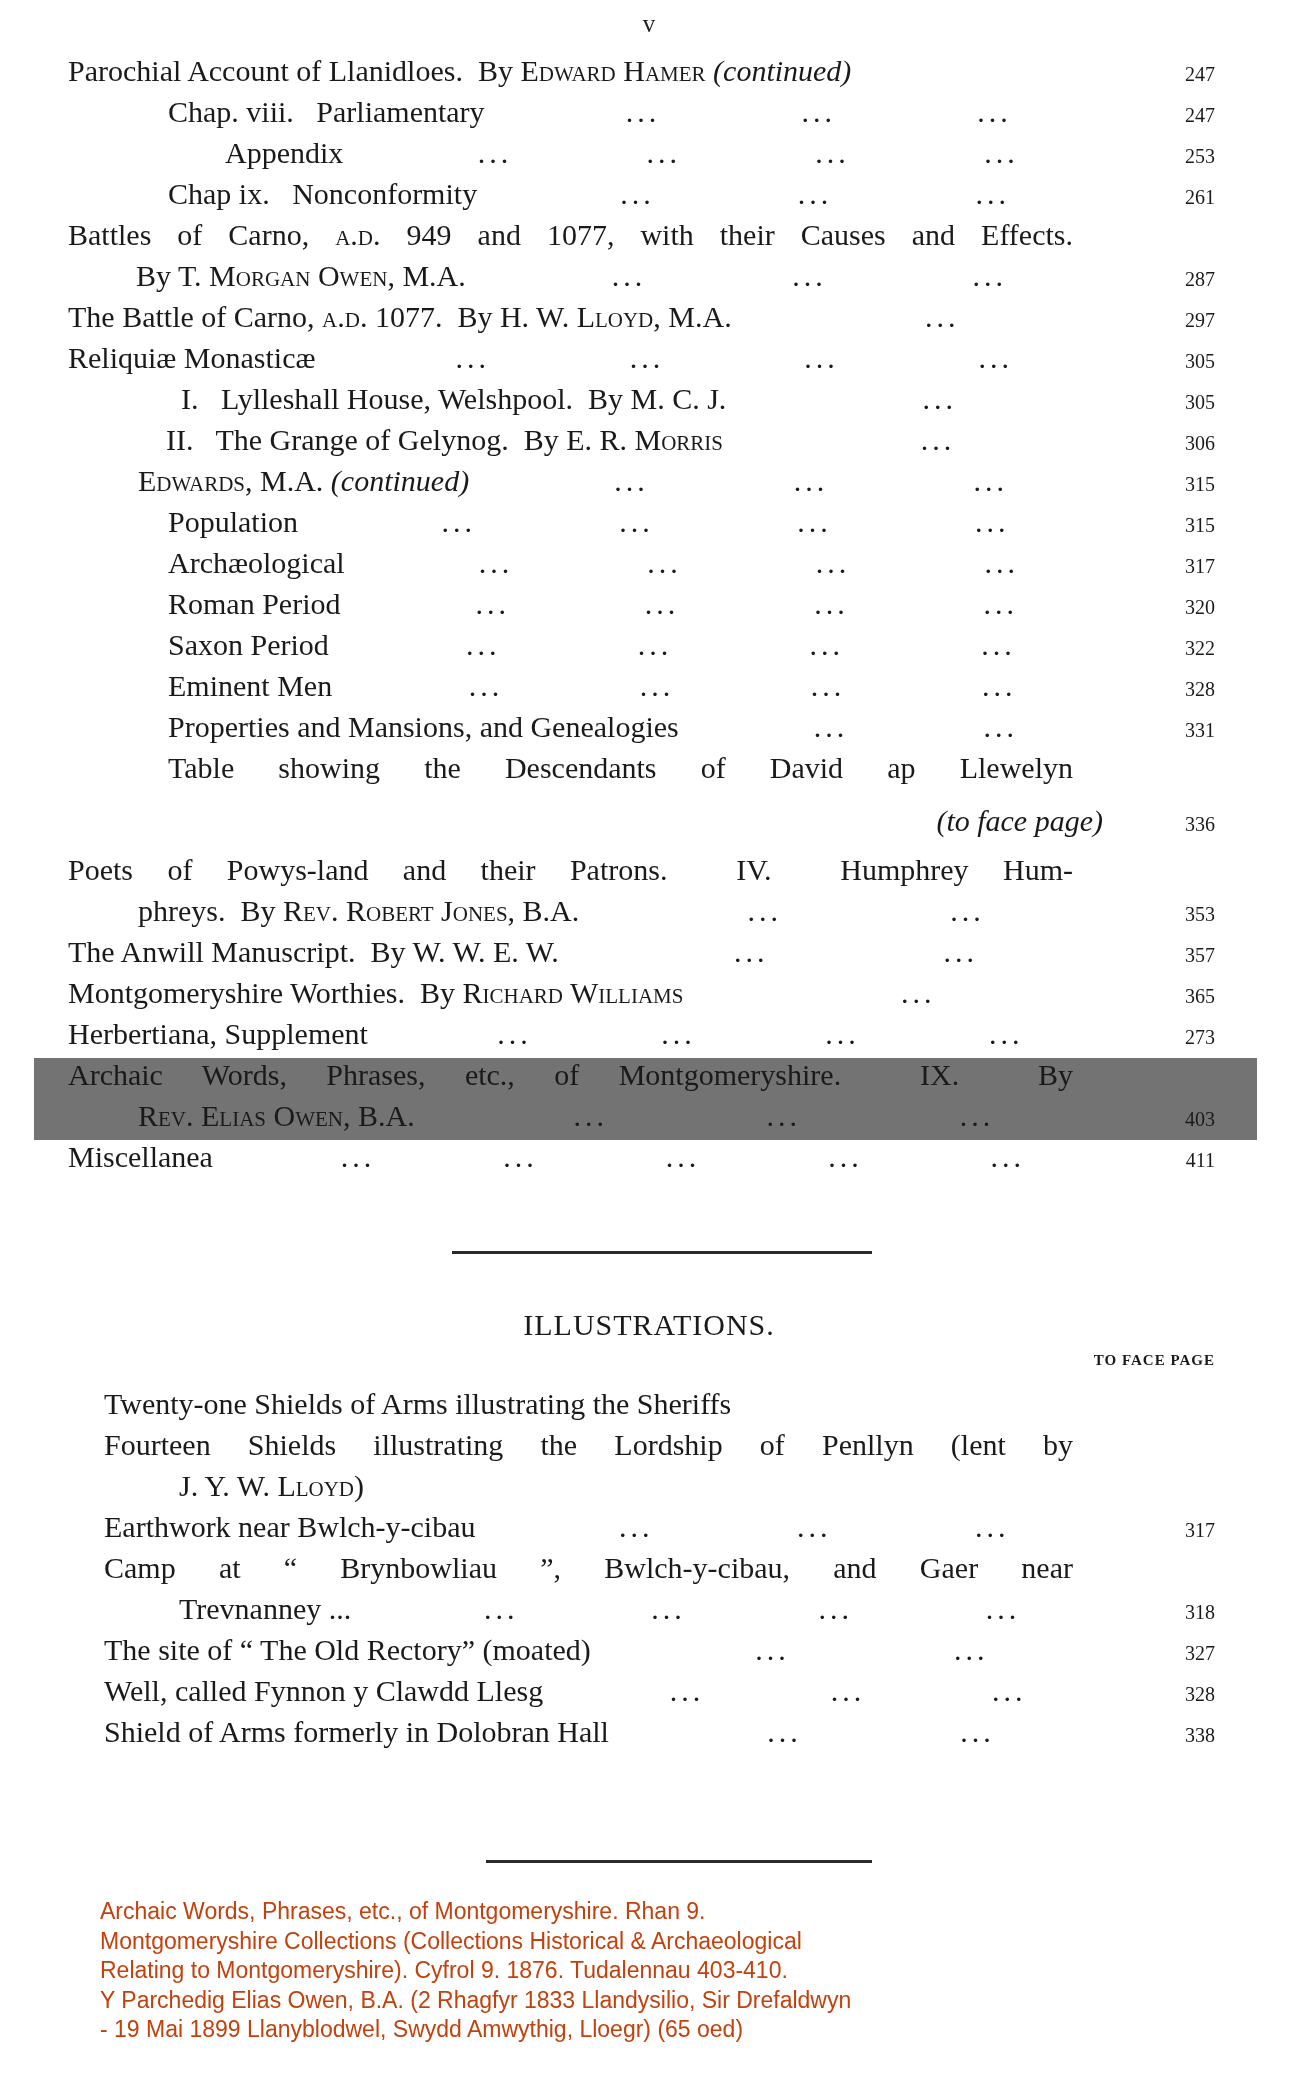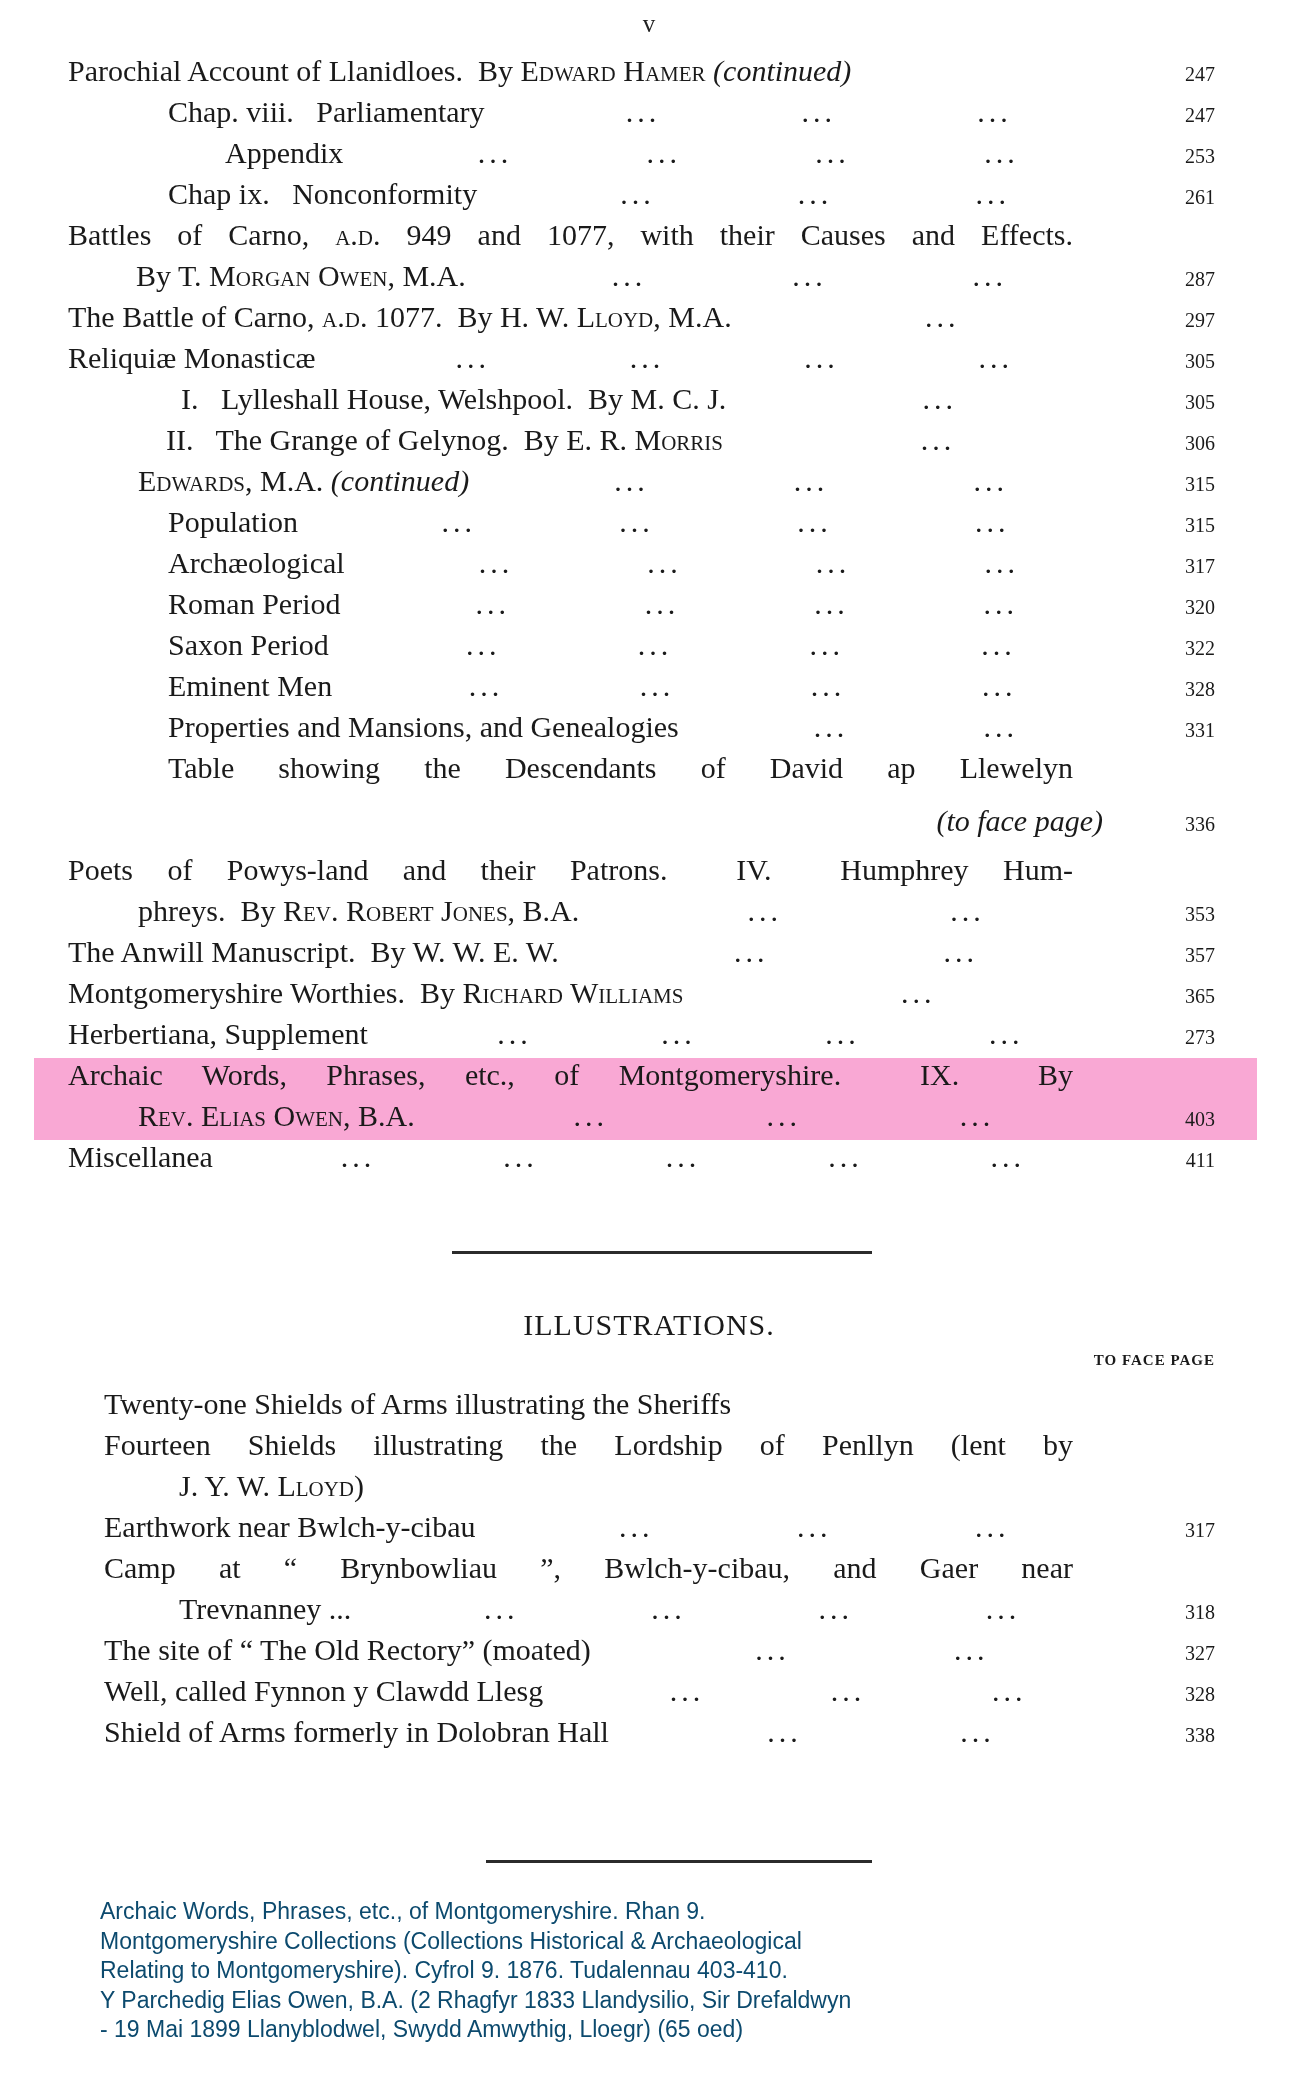--- a/index.html
+++ b/index.html
@@ -19,21 +19,21 @@
   .num{min-width:62px;margin-left:auto;text-align:right;font-size:20px;}
   .sc{font-variant:small-caps;}
   .it{font-style:italic;}
   .hl{margin-left:-34px;padding-left:34px;margin-right:-42px;padding-right:42px;}
   .sep-1{height:3px;background:#2b2b2b;width:420px;margin:70px 0 0 452px;}
   .sep-2{height:3px;background:#2b2b2b;width:386px;margin:104px 0 0 486px;}
   .ill-head{text-align:center;font-size:30px;letter-spacing:1px;margin-top:54px;}
   .to-face{text-align:right;margin:10px 83px 18px 0;font-size:15px;font-weight:bold;letter-spacing:1px;}
   .ill{margin:6px 83px 0 104px;font-size:30px;}
   .caption{margin:34px 0 0 100px;font-family:"Liberation Sans","DejaVu Sans",sans-serif;
-    font-size:23px;line-height:29.5px;color:#0c4a6e;}
+    font-size:23px;line-height:29.5px;color:#c2410c;}
 </style>
 </head>
 <body>
 
 <div class="folio">v</div>
 
 <div class="toc" id="toc-rows">
     <div class="row">
       <span class="txt" style="padding-left: 0px;"><span>Parochial Account of Llanidloes.&nbsp; By </span><span class="sc">Edward Hamer</span><span> </span><span class="it">(continued)</span></span>
       <span class="num">247</span>
@@ -215,21 +215,21 @@
     <div class="row">
       <span class="txt" style="padding-left: 0px;"><span>Herbertiana, Supplement</span></span>
       <span class="dots">
         <span>...</span>
         <span>...</span>
         <span>...</span>
         <span>...</span>
       </span>
       <span class="num">273</span>
     </div>
-    <div class="hl" style="background: #f9a8d4;">
+    <div class="hl" style="background: #737373;">
       <div class="row just">
         <span class="txt" style="padding-left: 0px;"><span>Archaic Words, Phrases, etc., of Montgomeryshire.&nbsp;&nbsp;IX.&nbsp;&nbsp;By</span></span>
         <span class="num"></span>
       </div>
       <div class="row">
         <span class="txt" style="padding-left: 70px;"><span class="sc">Rev. Elias Owen</span><span>, B.A.</span></span>
         <span class="dots">
           <span>...</span>
           <span>...</span>
           <span>...</span>

